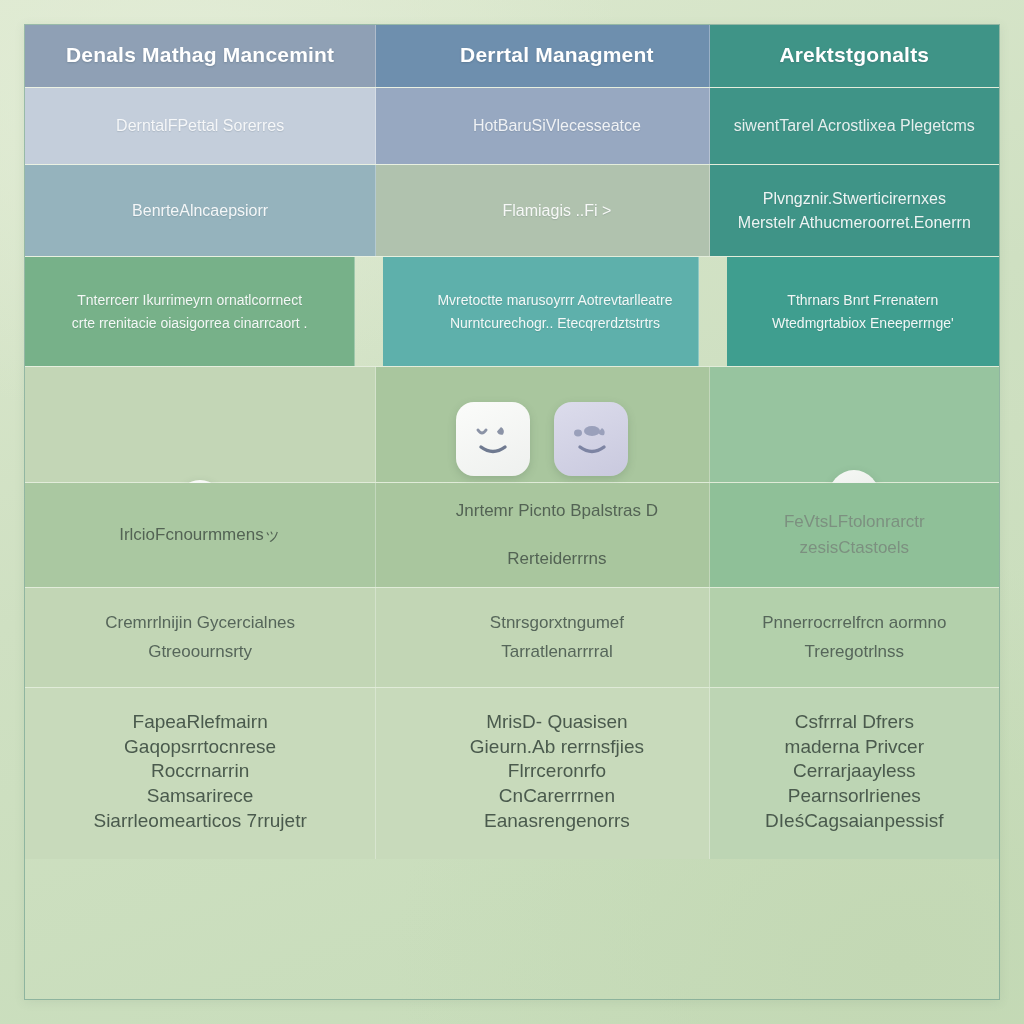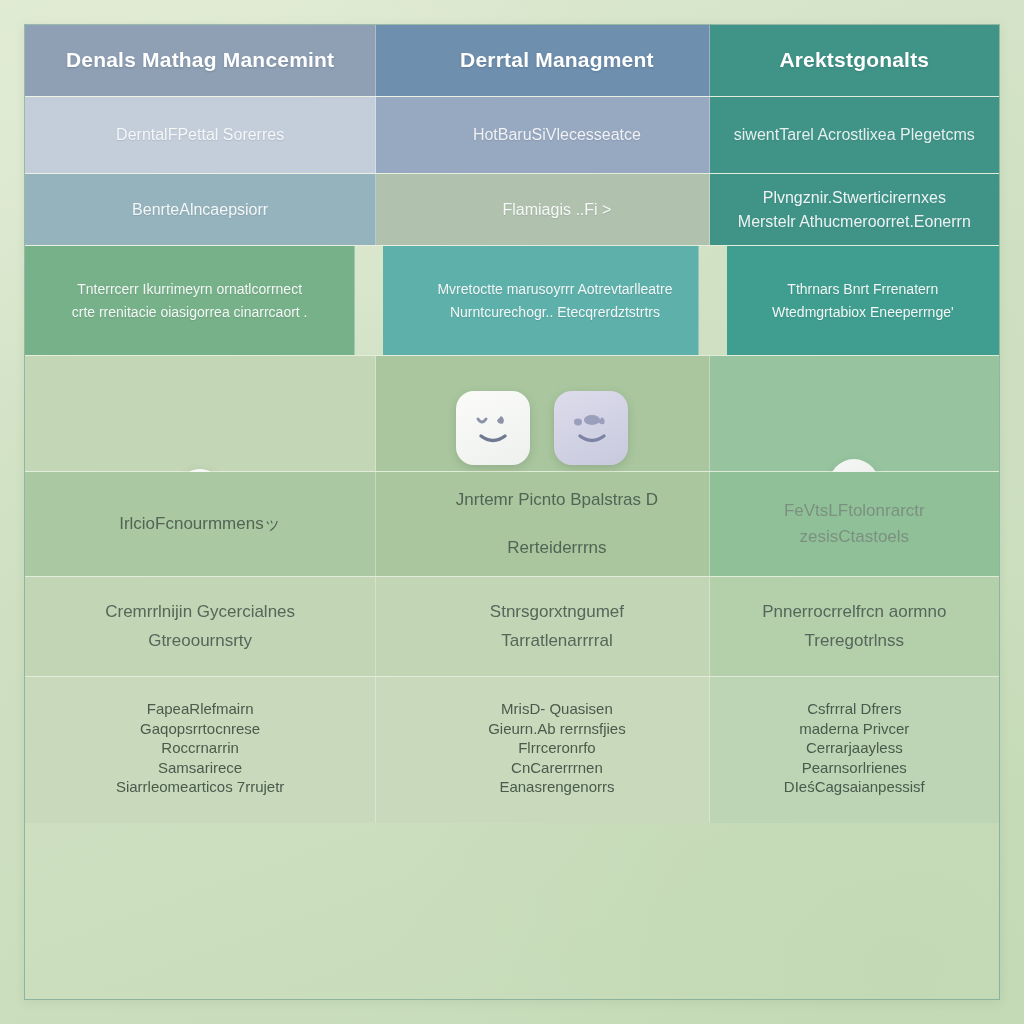--- a/index.html
+++ b/index.html
@@ -60,21 +60,21 @@
   .cell:last-child { border-right: none; }
 
   
   .c1 { width: 352px; }
   .c2 { width: 334px; padding-left: 43px; }
   .c3 { width: 290px; }
 
   .line { display: block; width: 100%; }
 
   
-  .r-header { height: 72px; }
+  .r-header { height: 63px; }
   .r-header .cell { padding-top: 4px; }
   .hdr-text {
     color: #ffffff;
     font-size: 21px;
     font-weight: 700;
     letter-spacing: 0.2px;
     text-shadow: 0 1px 2px rgba(60,80,95,0.30);
   }
   .h1 { background: #8fa0b5; }
   .h2 { background: #6e8fae; }
@@ -86,21 +86,21 @@
   .s2 { background: #97a8c1; }
   .s3 { background: #3f9487; }
   .sub-text {
     color: rgba(255,255,255,0.86);
     font-size: 16px;
     font-weight: 400;
     text-shadow: 0 1px 1px rgba(70,90,100,0.18);
   }
 
   
-  .r-band { height: 72px; }
+  .r-band { height: 92px; }
   .b1 { background: #95b3bd; }
   .b2 { background: #b0c2ae; }
   .b3 { background: #3f9487; }
   .band-text {
     color: rgba(255,255,255,0.90);
     font-size: 16px;
     font-weight: 400;
     line-height: 1.5;
     text-shadow: 0 1px 1px rgba(70,90,100,0.18);
   }
@@ -188,21 +188,21 @@
   .r-list { flex: 1 1 auto; }
   .li1, .li2 { background: #c8dabb; }
   .li3 { background: #bdd5b4; }
   .r-list .cell {
     justify-content: space-evenly;
     padding-top: 22px;
     padding-bottom: 26px;
   }
   .list-text {
     color: #4a5a4d;
-    font-size: 15px;
+    font-size: 19px;
     line-height: 1.3;
   }
   .list-text.semi { font-weight: 400; }
 </style>
 </head>
 <body>
 
 <div id="page-root">
 
   <div class="table-wrap">

